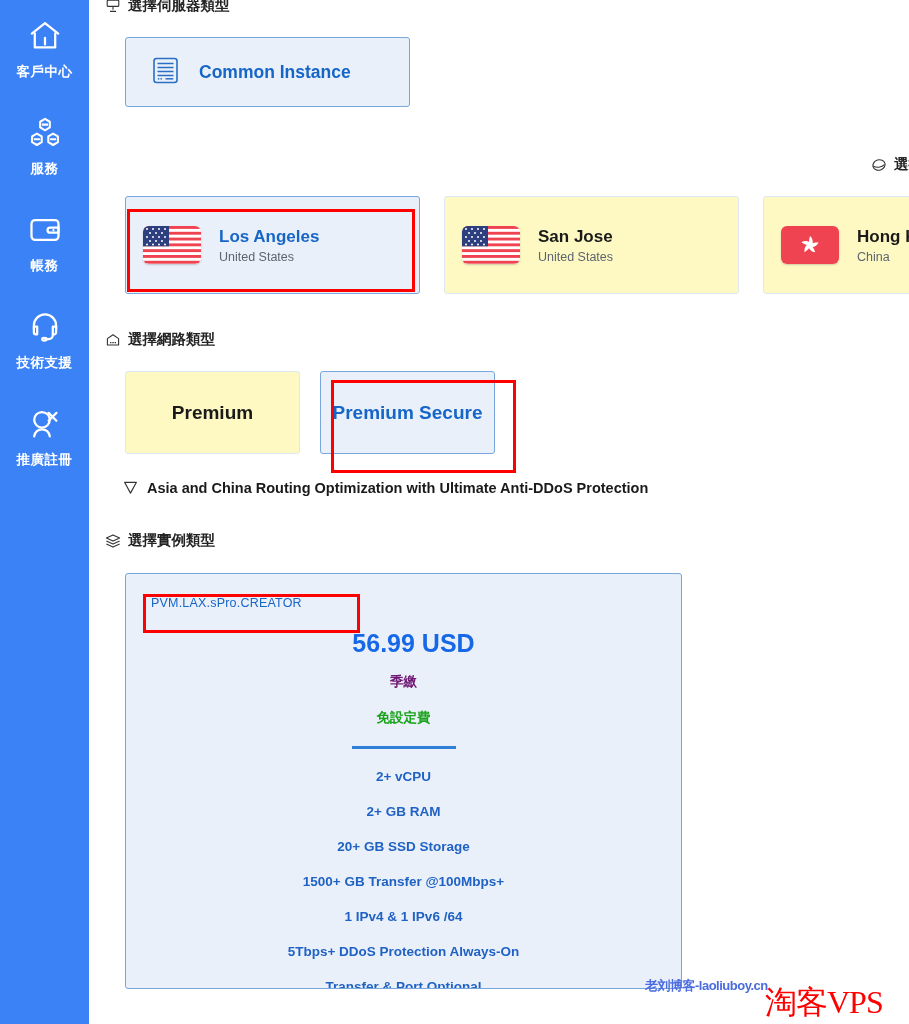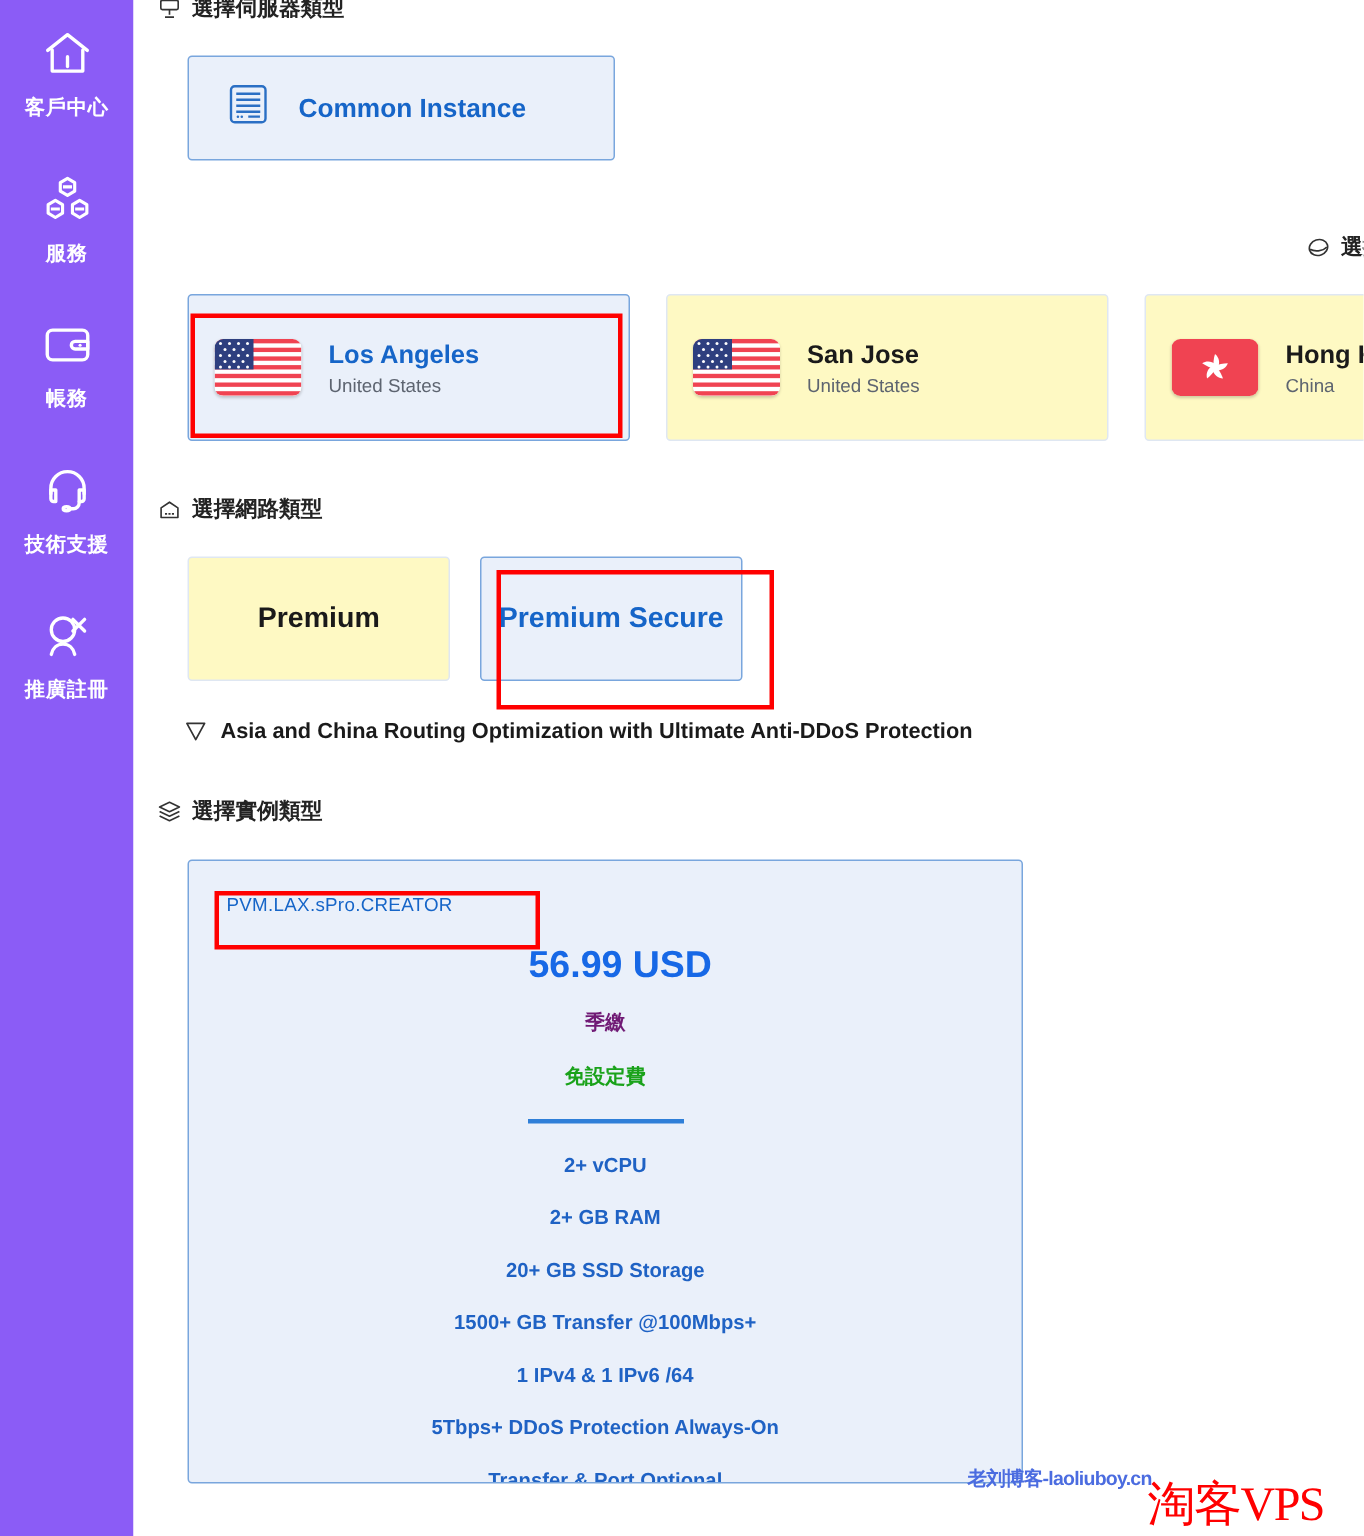--- a/index.html
+++ b/index.html
@@ -10,21 +10,21 @@
     overflow: hidden;
     background: #ffffff;
     font-family: "Liberation Sans", "DejaVu Sans", sans-serif;
   }
   #root { position: relative; width: 909px; height: 1024px; }
 
   
   #sidebar {
     position: absolute; left: 0; top: 0;
     width: 89px; height: 1024px;
-    background: #8b5cf6;
+    background: #3b82f6;
     display: flex; flex-direction: column;
     align-items: center;
     padding-top: 10px;
   }
   .nav-item {
     width: 89px;
     display: flex; flex-direction: column;
     align-items: center;
     padding: 8px 0 4px 0;
     margin-bottom: 22px;

